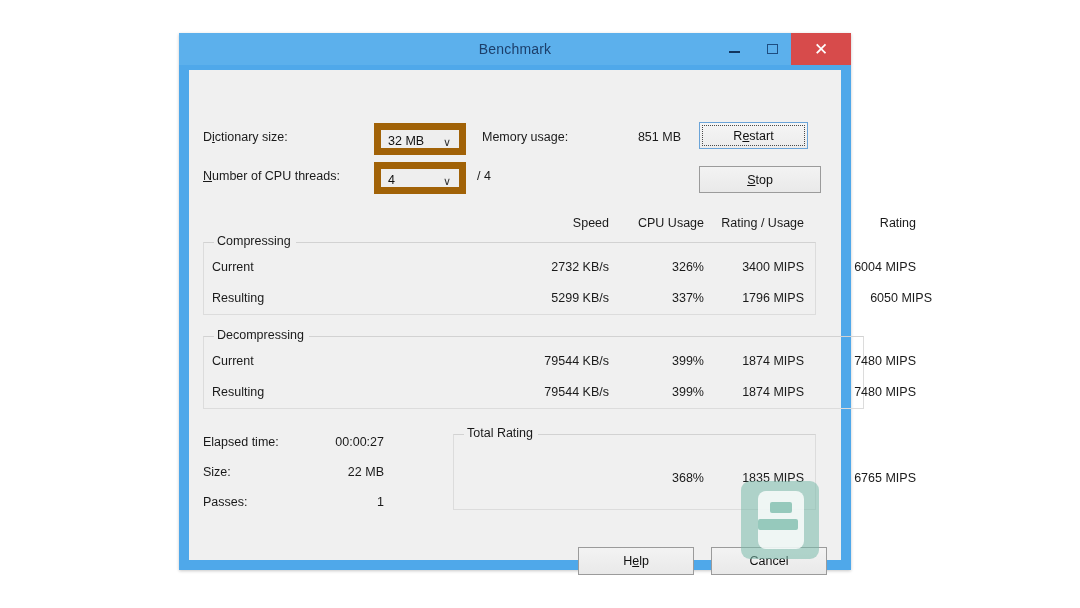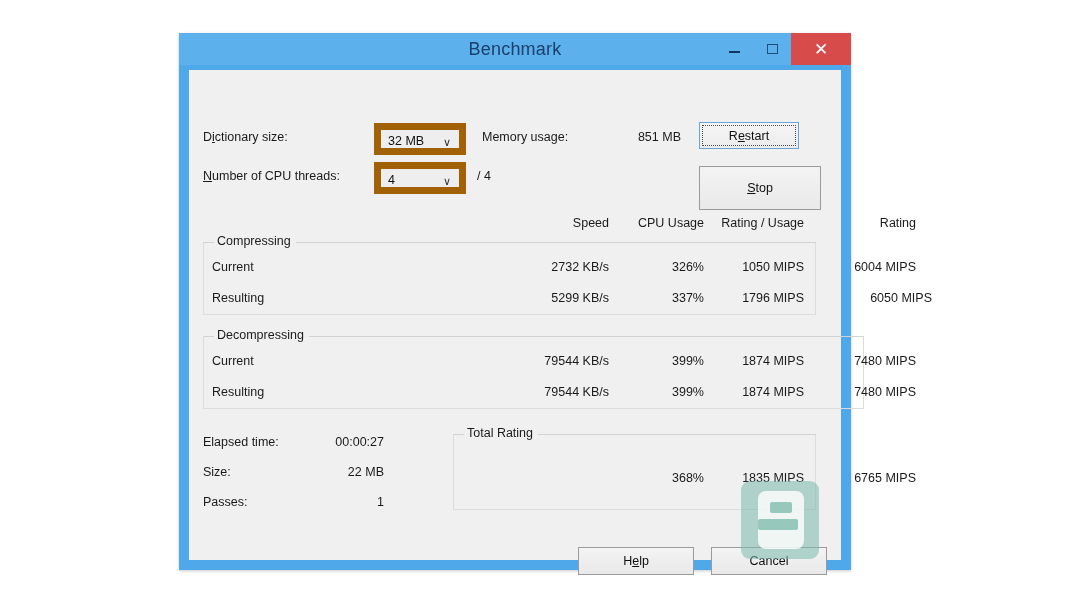--- a/index.html
+++ b/index.html
@@ -31,21 +31,21 @@
     position: relative;
     height: 32px;
     width: 100%;
     background: #5cb0ec;
   }
   #title-text {
     position: absolute;
     left: 0; right: 0; top: 0;
     line-height: 32px;
     text-align: center;
-    font-size: 18px;
+    font-size: 14px;
     color: #1c3f6b;
     letter-spacing: .2px;
   }
   .caption-btns {
     position: absolute;
     right: 0;
     top: 0;
     height: 32px;
     display: flex;
     align-items: stretch;
@@ -239,42 +239,42 @@
 
     <div class="abs lbl" style="left:14px; top:99px;"><u class="acc">N</u><span>umber of CPU threads:</span></div>
 
     <div class="combo" style="left:185px; top:92px; width:92px;">
       <span class="val">4</span>
       <span class="arrow">∨</span>
     </div>
 
     <div class="abs lbl" style="left:288px; top:99px;">/ 4</div>
 
-    <div class="btn focused" style="left:510px; top:52px; width:100px; height:27px;">
+    <div class="btn focused" style="left:510px; top:52px; width:109px; height:27px;">
       <span><span>R</span><u class="acc">e</u><span>start</span></span>
       <span class="inner"></span>
     </div>
 
-    <div class="btn" style="left:510px; top:96px; width:122px; height:44px;">
+    <div class="btn" style="left:510px; top:96px; width:122px; height:27px;">
       <span><u class="acc">S</u><span>top</span></span>
     </div>
 
     <div class="abs rt" style="left:300px; top:146px; width:120px;">Speed</div>
     <div class="abs rt" style="left:420px; top:146px; width:95px;">CPU Usage</div>
     <div class="abs rt" style="left:515px; top:146px; width:100px;">Rating / Usage</div>
     <div class="abs rt" style="left:615px; top:146px; width:112px;">Rating</div>
 
     <div class="group" style="left:14px; top:172px; width:613px; height:73px;">
       <span class="group-title">Compressing</span>
     </div>
 
     <div class="abs lbl" style="left:23px; top:190px;">Current</div>
     <div class="abs rt" style="left:300px; top:190px; width:120px;">2732 KB/s</div>
     <div class="abs rt" style="left:420px; top:190px; width:95px;">326%</div>
-    <div class="abs rt" style="left:515px; top:190px; width:100px;">1050 MIPS</div>
+    <div class="abs rt" style="left:515px; top:190px; width:100px;">3400 MIPS</div>
     <div class="abs rt" style="left:615px; top:190px; width:112px;">6004 MIPS</div>
 
     <div class="abs lbl" style="left:23px; top:221px;">Resulting</div>
     <div class="abs rt" style="left:300px; top:221px; width:120px;">5299 KB/s</div>
     <div class="abs rt" style="left:420px; top:221px; width:95px;">337%</div>
     <div class="abs rt" style="left:515px; top:221px; width:100px;">1796 MIPS</div>
     <div class="abs rt" style="left:615px; top:221px; width:112px;margin-left:16px;">6050 MIPS</div>
 
     <div class="group" style="left:14px; top:266px; width:661px; height:73px;text-decoration:underline;">
       <span class="group-title">Decompressing</span>

